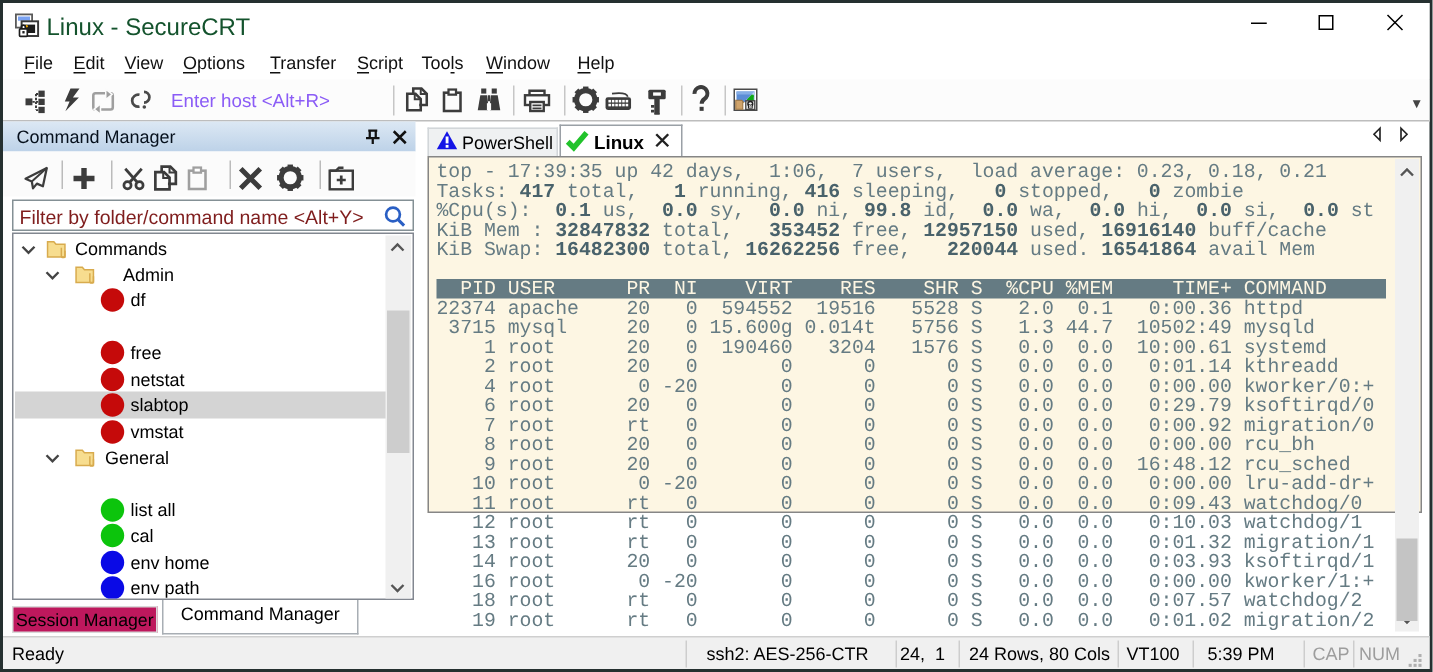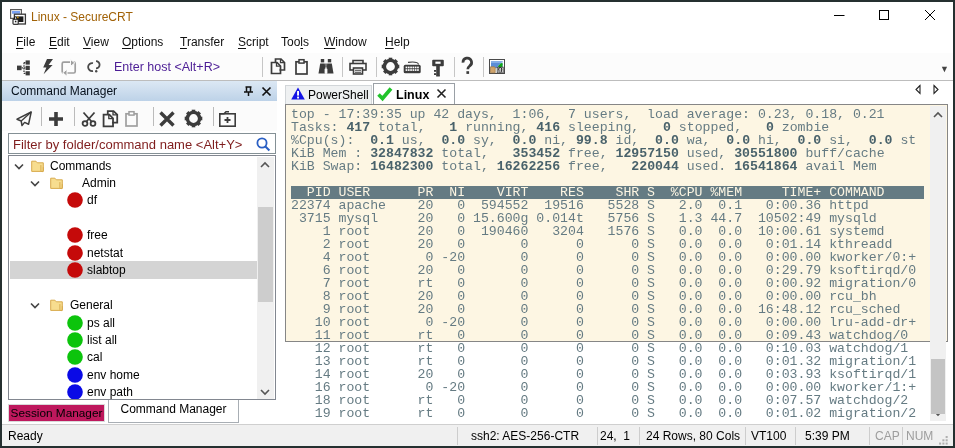--- a/index.html
+++ b/index.html
@@ -1,28 +1,28 @@
 <!DOCTYPE html>
 <html><head><meta charset="utf-8"><style>
 *{margin:0;padding:0;box-sizing:border-box}
 html,body{width:955px;height:448px;overflow:hidden}
 body{background:#253030;font-family:"Liberation Sans",sans-serif;position:relative}
 .abs{position:absolute}
 .win{position:absolute;left:2px;top:2px;width:951px;height:444px;background:#fff}
 
 .title{left:2px;top:2px;width:951px;height:28px;background:#fff}
-.title .txt{left:29px;top:8px;font-size:12px;color:#a16207}
+.title .txt{left:29px;top:8px;font-size:16px;color:#14532d}
 
 .menubar{left:2px;top:30px;width:951px;height:23px;background:#fff;font-size:12px;color:#111}
 .menubar span{position:absolute;top:5px}
 .menubar u{text-decoration:underline;text-underline-offset:2px}
 
 .toolbar{left:2px;top:53px;width:951px;height:28px;background:#fcfcfc;border-bottom:1px solid #bdbdbd}
 .tbsep{top:4px;width:1px;height:20px;background:#c6c6c6;position:absolute}
-.ehost{left:112px;top:7px;font-size:12.5px;color:#4c1d95;position:absolute}
+.ehost{left:112px;top:7px;font-size:12.5px;color:#8b5cf6;position:absolute}
 .tbdrop{right:4px;top:11px;position:absolute;color:#444;font-size:9px}
 
 .phead{left:2px;top:81px;width:275px;height:20px;background:linear-gradient(#dce8f4,#bdd2e8);}
 .phead .t{position:absolute;left:9px;top:3px;font-size:12px;color:#06101c}
 .ptool{left:2px;top:101px;width:275px;height:30px;background:#fbfbfb}
 .ptool .sep{top:6px;width:1px;height:19px;background:#bbb;position:absolute}
 .filter{left:8px;top:133px;width:268px;height:21px;background:#fff;border:1px solid #849095}
 .filter .ph{position:absolute;left:4px;top:3px;font-size:13px;color:#7f1d1d}
 .tree{left:8px;top:155px;width:268px;height:245px;background:#fff;border:1px solid #828790;overflow:hidden}
 .trow{position:absolute;left:1px;width:249px;height:18px;font-size:12px;color:#000}
@@ -292,35 +292,35 @@
         <circle cx="8" cy="8" r="7.8" fill="#c50a0a"></circle>
       </svg>
       <span class="lbl" style="left:77px">netstat</span>
     </div>
     <div class="trow tsel" style="top:105.2px">
       <svg class="abs" style="left:57px;top:1px" width="16" height="16" viewBox="0 0 16 16">
         <circle cx="8" cy="8" r="7.8" fill="#c50a0a"></circle>
       </svg>
       <span class="lbl" style="left:77px">slabtop</span>
     </div>
+    <div class="trow" style="top:122.7px">
+      <svg class="abs" style="left:57px;top:1px" width="16" height="16" viewBox="0 0 16 16">
+        <circle cx="8" cy="8" r="7.8" fill="#c50a0a"></circle>
+      </svg>
+      <span class="lbl" style="left:77px">vmstat</span>
+    </div>
     <div class="trow" style="top:140.1px">
       <svg class="abs" style="left:20px;top:5px" width="10" height="9" viewBox="0 0 10 9">
         <path d="M1 2.5 L5 6.5 L9 2.5" fill="none" stroke="#444" stroke-width="1.6"></path>
       </svg>
       <svg class="abs" style="left:40px;top:2px" width="13" height="14" viewBox="0 0 13 14">
         <path d="M0.7 2.2 h4.2 l1.4 1.6 h6 v8.6 h-11.6 z" fill="#f7dd8f" stroke="#d8ab4e" stroke-width="1"></path>
         <path d="M9.9 6.1 v5.4 a1.2 1.2 0 0 0 2.4 0 v-3.4" fill="none" stroke="#d8ab4e" stroke-width="1"></path>
       </svg>
       <span class="lbl" style="left:60px">General</span>
-    </div>
-    <div class="trow" style="top:157.5px">
-      <svg class="abs" style="left:57px;top:1px" width="16" height="16" viewBox="0 0 16 16">
-        <circle cx="8" cy="8" r="7.8" fill="#0cc40c"></circle>
-      </svg>
-      <span class="lbl" style="left:77px">ps all</span>
     </div>
     <div class="trow" style="top:175.0px">
       <svg class="abs" style="left:57px;top:1px" width="16" height="16" viewBox="0 0 16 16">
         <circle cx="8" cy="8" r="7.8" fill="#0cc40c"></circle>
       </svg>
       <span class="lbl" style="left:77px">list all</span>
     </div>
     <div class="trow" style="top:192.4px">
       <svg class="abs" style="left:57px;top:1px" width="16" height="16" viewBox="0 0 16 16">
         <circle cx="8" cy="8" r="7.8" fill="#0cc40c"></circle>
@@ -372,21 +372,21 @@
     <path d="M5 0.5 L1 4.5 L5 8.5 Z" fill="none" stroke="#222" stroke-width="1.1"></path>
   </svg>
 <svg class="abs" style="left:933px;top:85px" width="6" height="9" viewBox="0 0 6 9">
     <path d="M1 0.5 L5 4.5 L1 8.5 Z" fill="none" stroke="#222" stroke-width="1.1"></path>
   </svg>
 <div class="abs term">
     <div style="position:absolute;left:5px;top:80.5px;width:633px;height:13px;background:#657b83"></div>
     <pre>top - 17:39:35 up 42 days,  1:06,  7 users,  load average: 0.23, 0.18, 0.21
 Tasks: <b>417</b> total,   <b>1</b> running, <b>416</b> sleeping,   <b>0</b> stopped,   <b>0</b> zombie
 %Cpu(s):  <b>0.1</b> us,  <b>0.0</b> sy,  <b>0.0</b> ni, <b>99.8</b> id,  <b>0.0</b> wa,  <b>0.0</b> hi,  <b>0.0</b> si,  <b>0.0</b> st
-KiB Mem : <b>32847832</b> total,   <b>353452</b> free, <b>12957150</b> used, <b>30551800</b> buff/cache
+KiB Mem : <b>32847832</b> total,   <b>353452</b> free, <b>12957150</b> used, <b>16916140</b> buff/cache
 KiB Swap: <b>16482300</b> total, <b>16262256</b> free,   <b>220044</b> used. <b>16541864</b> avail Mem
 
 <span class="rv">  PID USER      PR  NI    VIRT    RES    SHR S  %CPU %MEM     TIME+ COMMAND     </span>
 22374 apache    20   0  594552  19516   5528 S   2.0  0.1   0:00.36 httpd
  3715 mysql     20   0 15.600g 0.014t   5756 S   1.3 44.7  10502:49 mysqld
     1 root      20   0  190460   3204   1576 S   0.0  0.0  10:00.61 systemd
     2 root      20   0       0      0      0 S   0.0  0.0   0:01.14 kthreadd
     4 root       0 -20       0      0      0 S   0.0  0.0   0:00.00 kworker/0:+
     6 root      20   0       0      0      0 S   0.0  0.0   0:29.79 ksoftirqd/0
     7 root      rt   0       0      0      0 S   0.0  0.0   0:00.92 migration/0

